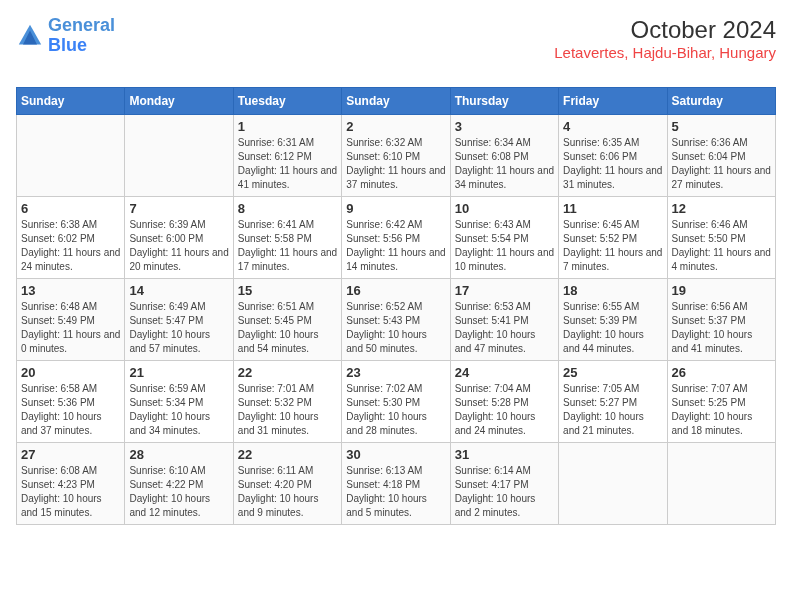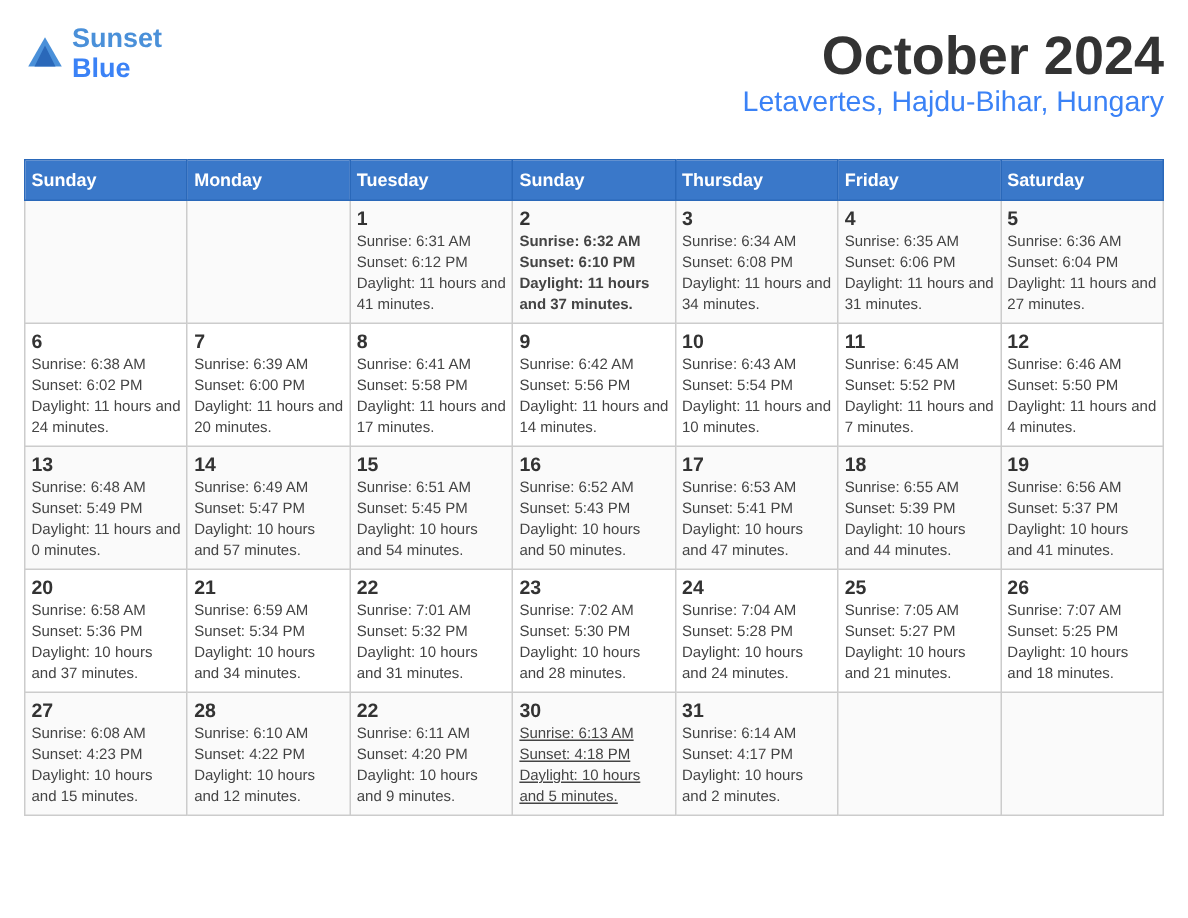--- a/index.html
+++ b/index.html
@@ -31,28 +31,28 @@
       color: #4a90d9;
     }
     .logo-icon {
       width: 28px;
       height: 28px;
     }
     .title-block {
       text-align: right;
     }
     .month-title {
-      font-size: 36px;
-      font-weight: bold;
+      font-size: 24px;
+      font-weight: normal;
       color: #333;
       text-align: right;
     }
     .subtitle {
-      font-size: 19px;
-      color: #3b82f6;
+      font-size: 15px;
+      color: #ef4444;
     }
     table {
       width: 100%;
       border-collapse: collapse;
       font-size: 11px;
       margin-top: 26px;
     }
     th {
       background-color: #3a78c9;
       color: #fff;
@@ -98,21 +98,21 @@
 </head>
 <body>
 
 <div class="header">
   <div class="logo">
     <svg class="logo-icon" viewBox="0 0 40 40">
       <polygon points="20,4 36,32 4,32" fill="#4a90d9"></polygon>
       <polygon points="20,12 30,32 10,32" fill="#2a68b9"></polygon>
     </svg>
     <div class="logo-text">
-      <div><span>Sunset</span></div>
+      <div><span>General</span></div>
       <div style="color:#3b82f6;">Blue</div>
     </div>
   </div>
   <div class="title-block">
     <div class="month-title">October 2024</div>
     <div class="subtitle">Letavertes, Hajdu-Bihar, Hungary</div>
   </div>
 </div>
 
 <table>
@@ -132,21 +132,21 @@
         <td class="empty"></td>
         <td class="empty"></td>
         <td>
           <span class="day-num">1</span>
           <div class="day-info" style="white-space: pre-line;">Sunrise: 6:31 AM
 Sunset: 6:12 PM
 Daylight: 11 hours and 41 minutes.</div>
         </td>
         <td>
           <span class="day-num">2</span>
-          <div class="day-info" style="white-space: pre-line; font-weight: bold;">Sunrise: 6:32 AM
+          <div class="day-info" style="white-space: pre-line;">Sunrise: 6:32 AM
 Sunset: 6:10 PM
 Daylight: 11 hours and 37 minutes.</div>
         </td>
         <td>
           <span class="day-num">3</span>
           <div class="day-info" style="white-space: pre-line;">Sunrise: 6:34 AM
 Sunset: 6:08 PM
 Daylight: 11 hours and 34 minutes.</div>
         </td>
         <td>
@@ -308,21 +308,21 @@
 Daylight: 10 hours and 12 minutes.</div>
         </td>
         <td>
           <span class="day-num">22</span>
           <div class="day-info" style="white-space: pre-line;">Sunrise: 6:11 AM
 Sunset: 4:20 PM
 Daylight: 10 hours and 9 minutes.</div>
         </td>
         <td>
           <span class="day-num">30</span>
-          <div class="day-info" style="white-space: pre-line; text-decoration: underline;">Sunrise: 6:13 AM
+          <div class="day-info" style="white-space: pre-line;">Sunrise: 6:13 AM
 Sunset: 4:18 PM
 Daylight: 10 hours and 5 minutes.</div>
         </td>
         <td>
           <span class="day-num">31</span>
           <div class="day-info" style="white-space: pre-line;">Sunrise: 6:14 AM
 Sunset: 4:17 PM
 Daylight: 10 hours and 2 minutes.</div>
         </td>
         <td class="empty"></td>

